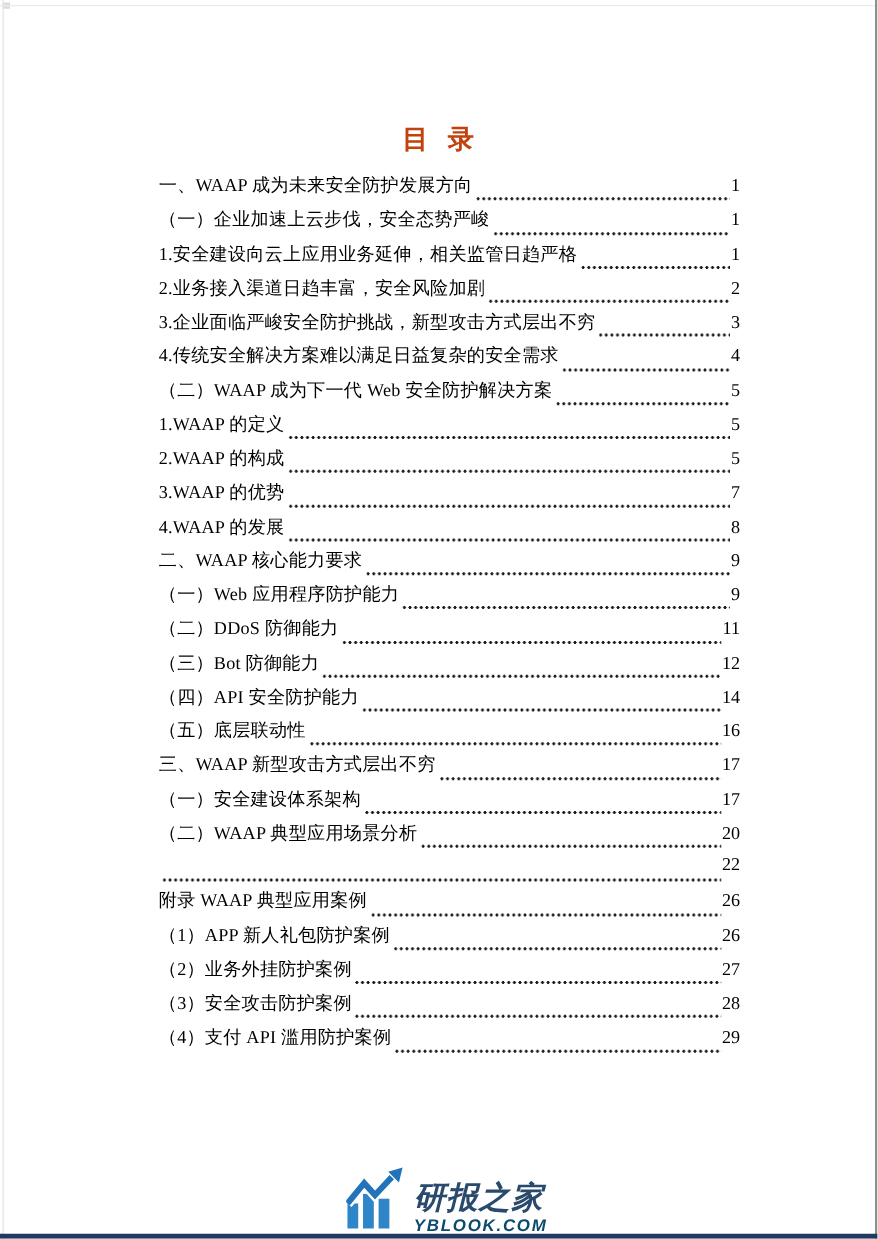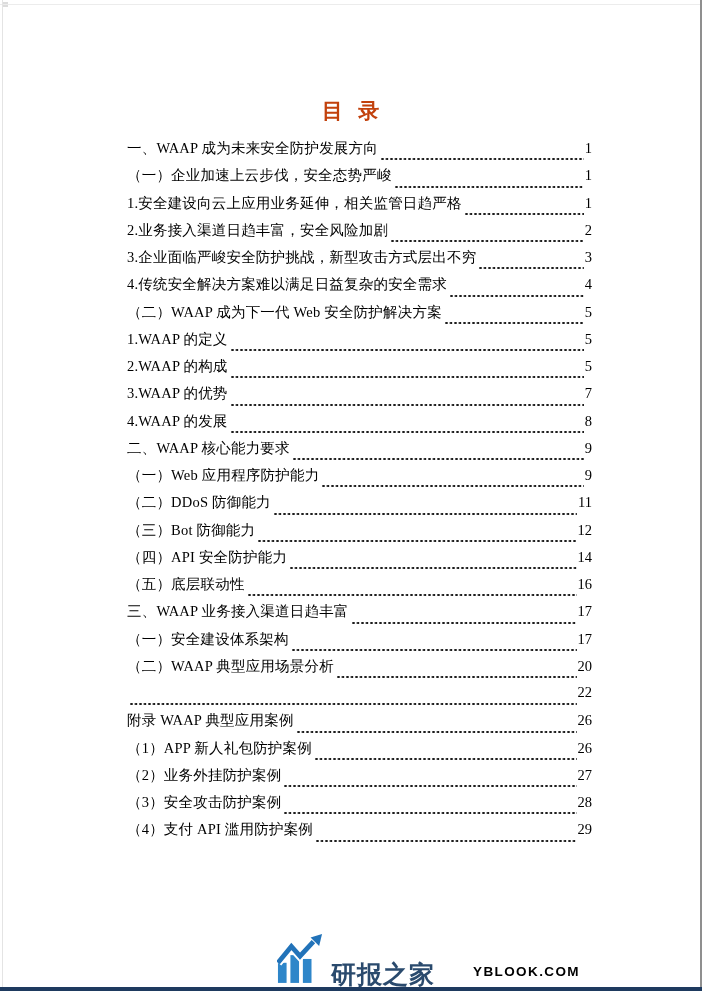--- a/index.html
+++ b/index.html
@@ -35,30 +35,30 @@
     background-image:radial-gradient(circle at 1.5px 2px,#1c1c1c 1.05px,rgba(0,0,0,0) 1.4px);
     background-size:4.5px 4px;background-repeat:repeat-x;
   }
   .toc-page{white-space:nowrap;}
 
   
   .footer-logo{
     position:absolute;left:277px;top:933px;
     display:flex;align-items:flex-end;gap:8px;
   }
-  .logo-text{display:flex;flex-direction:row;}
+  .logo-text{display:flex;flex-direction:column;font-style:italic;}
   .logo-title{
     font-family:"Liberation Sans","DejaVu Sans",sans-serif;
     font-weight:bold;font-size:25px;line-height:1.02;
     color:#2a4a6d;letter-spacing:1px;
   }
   .logo-domain{
     font-family:"Liberation Sans","DejaVu Sans",sans-serif;
-    font-weight:bold;font-size:13.5px;color:#000000;
-    letter-spacing:1.4px;margin-top:2px;margin-left:38px;
+    font-weight:bold;font-size:13.5px;color:#0c4a6e;
+    letter-spacing:1.4px;margin-top:2px;
   }
 </style>
 </head>
 <body>
 
 <div class="corner-box"></div>
 <div class="edge-top"></div>
 <div class="edge-left"></div>
 <div class="edge-right"></div>
 
@@ -162,21 +162,21 @@
       <span class="toc-page">14</span>
     </div>
 
     <div class="toc-row">
       <span class="toc-label">（五）底层联动性</span>
       <span class="toc-leader"></span>
       <span class="toc-page">16</span>
     </div>
 
     <div class="toc-row">
-      <span class="toc-label">三、WAAP 业务接入渠道日趋丰富</span>
+      <span class="toc-label">三、WAAP 新型攻击方式层出不穷</span>
       <span class="toc-leader"></span>
       <span class="toc-page">17</span>
     </div>
 
     <div class="toc-row">
       <span class="toc-label">（一）安全建设体系架构</span>
       <span class="toc-leader"></span>
       <span class="toc-page">17</span>
     </div>
 

